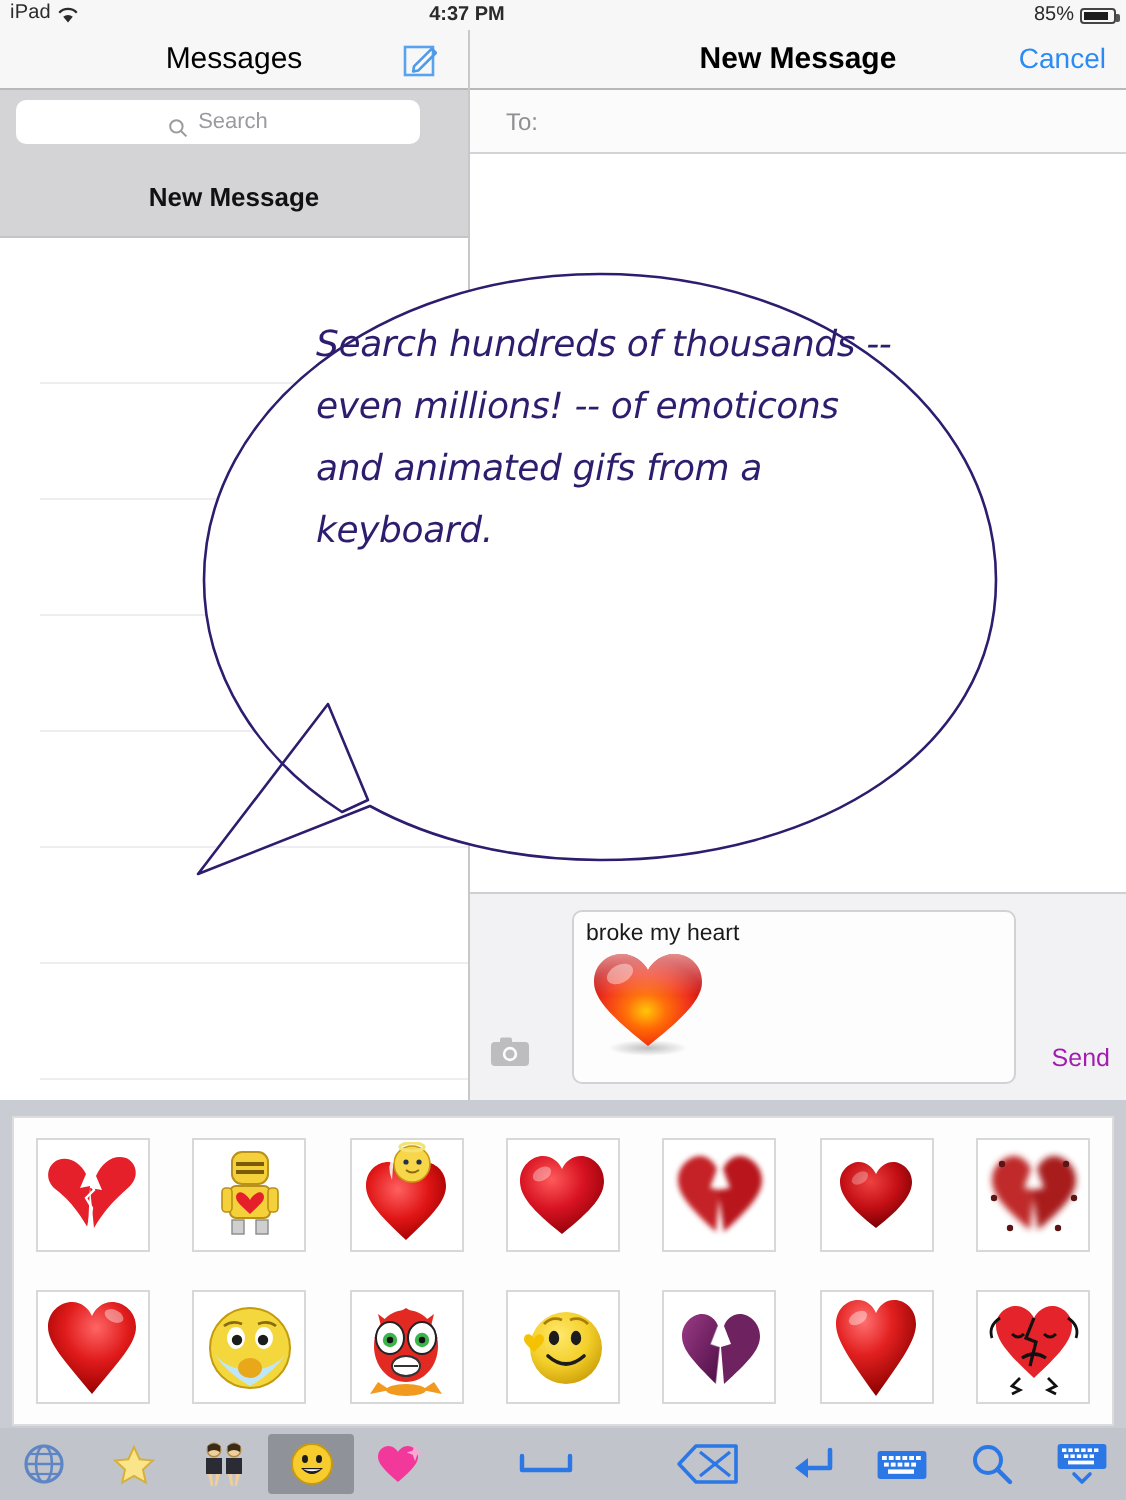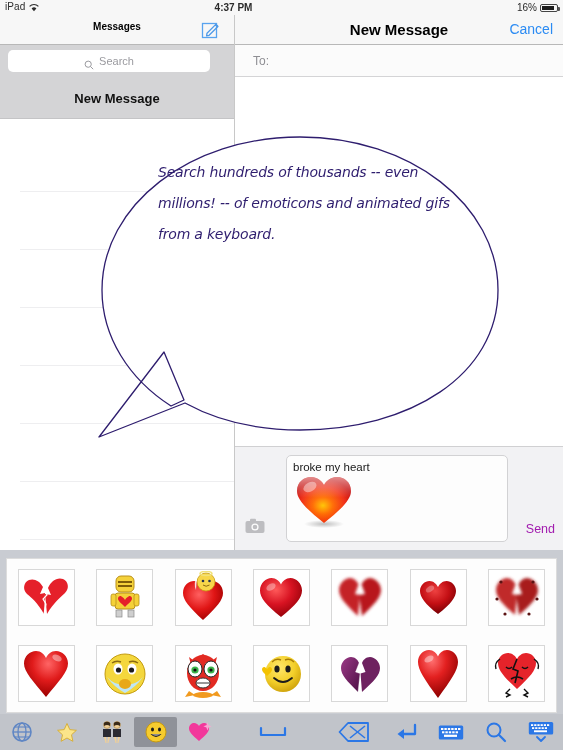--- a/index.html
+++ b/index.html
@@ -33,21 +33,21 @@
   .sidebar{
     position:absolute;left:0;top:15px;width:234px;height:535px;
     background:#ffffff;border-right:1px solid #c8c8c8;overflow:hidden;
   }
   .sb-nav{
     height:29px;background:#f7f7f7;border-bottom:1px solid #b8b8b8;
     position:relative;
   }
   .sb-title{
     position:absolute;left:0;right:0;top:6px;text-align:center;
-    font-size:10px;font-weight:bold;color:#000;
+    font-size:15px;font-weight:normal;color:#000;
   }
   .compose-btn{
     position:absolute;right:12px;top:4px;width:22px;height:22px;cursor:pointer;
   }
   .search-wrap{
     height:33px;background:#d4d4d6;padding:5px 24px 6px 8px;box-sizing:border-box;
   }
   .search-field{
     height:22px;background:#fff;border-radius:5px;position:relative;
     display:flex;align-items:center;justify-content:center;gap:5px;
@@ -91,21 +91,21 @@
   .msgbox-text{font-size:11.5px;color:#1a1a1a;padding:5px 0 0 6px;}
   .msgbox-heart{width:62px;height:55px;margin:1px 0 0 6px;position:relative;}
   .send-btn{
     position:absolute;right:8px;bottom:14px;font-size:12.5px;color:#a21caf;cursor:pointer;
   }
 
   
   .bubble-layer{position:absolute;left:0;top:0;width:563px;height:750px;pointer-events:none;}
   .bubble-text{
     position:absolute;left:158px;top:157px;width:300px;
-    font-size:14px;line-height:31px;font-style:italic;font-weight:500;
+    font-size:18px;line-height:31px;font-style:italic;font-weight:500;
     color:#2e1d6e;font-family:"DejaVu Sans", sans-serif;
     letter-spacing:-0.2px;
   }
 
   
   .keyboard{
     position:absolute;left:0;top:550px;width:563px;height:200px;
     background:#c9ccd2;box-sizing:border-box;
   }
   .emoji-page{
@@ -144,21 +144,21 @@
       <span class="sb-ipad">iPad</span>
       <span class="wifi-icon">
         <svg width="10" height="9" viewBox="0 0 10 9">
           <path d="M5 8.2 L2.6 5.4 A3.6 3.6 0 0 1 7.4 5.4 Z" fill="#2b2b2b"></path>
           <path d="M0.6 3.4 A6 6 0 0 1 9.4 3.4" stroke="#2b2b2b" stroke-width="1.1" fill="none"></path>
         </svg>
       </span>
     </div>
     <div class="sb-time">4:37 PM</div>
     <div class="sb-right">
-      <span>16%</span>
+      <span>85%</span>
       <span class="batt">
           <i></i>
         </span>
     </div>
   </div>
 
   <div class="sidebar">
     <div class="sb-nav">
       <div class="sb-title">Messages</div>
       <div class="compose-btn">

